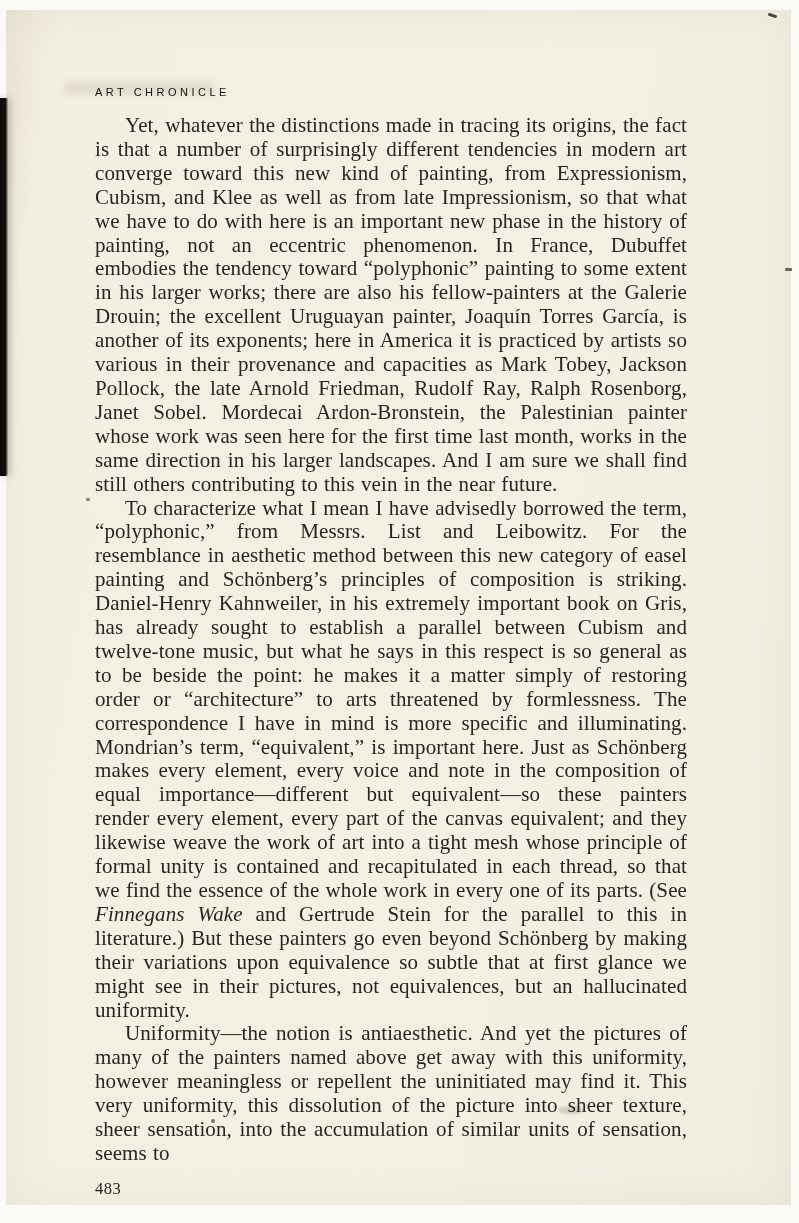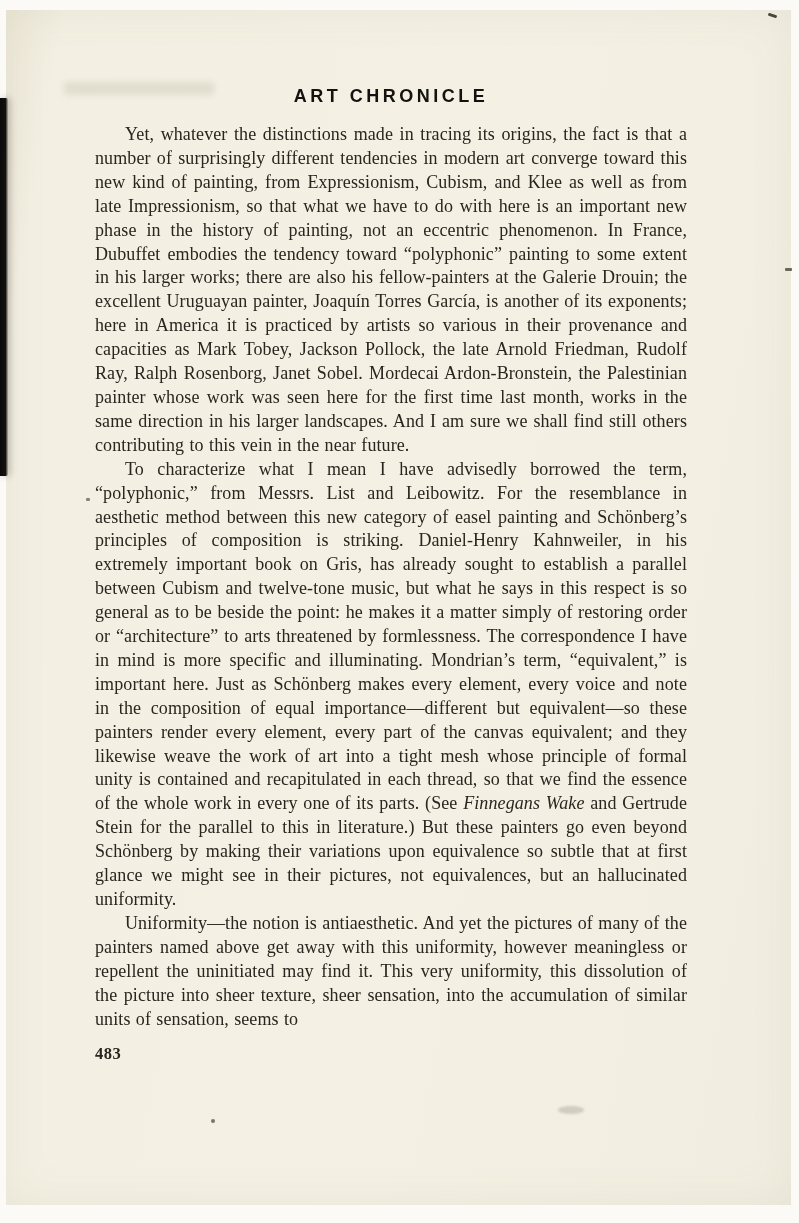--- a/index.html
+++ b/index.html
@@ -55,43 +55,43 @@
   .speck.s4 { left: 552px; top: 1096px; width: 26px; height: 8px; border-radius: 50%; background: rgba(150,142,122,0.35); filter: blur(1px); }
   .speck.s5 { left: 80px; top: 488px; width: 4px; height: 3px; background: #8a8376; }
   .textblock {
     position: absolute;
     left: 89px;
     top: 76px;
     width: 592px;
   }
   .running-header {
     margin: 0 0 16px 0;
-    text-align: center;
+    text-align: left;
     font-family: "Liberation Sans", sans-serif;
-    font-weight: bold;
-    font-size: 18px;
+    font-weight: normal;
+    font-size: 11px;
     letter-spacing: 3.5px;
     color: #14120e;
   }
   .para {
     margin: 0;
-    font-size: 18px;
+    font-size: 21px;
     line-height: 23.9px;
     text-align: justify;
     text-indent: 30px;
     color: #29261f;
     word-spacing: 0.04em;
     letter-spacing: 0.1px;
   }
   .para i {
   }
   .page-number {
     margin-top: 13px;
     font-size: 16.5px;
-    font-weight: bold;
+    font-weight: normal;
     color: #29261f;
     letter-spacing: 0.5px;
   }
 </style>
 </head>
 <body>
 
 <div class="scan">
   <div class="paper">
     <div class="binding-shadow"></div>

